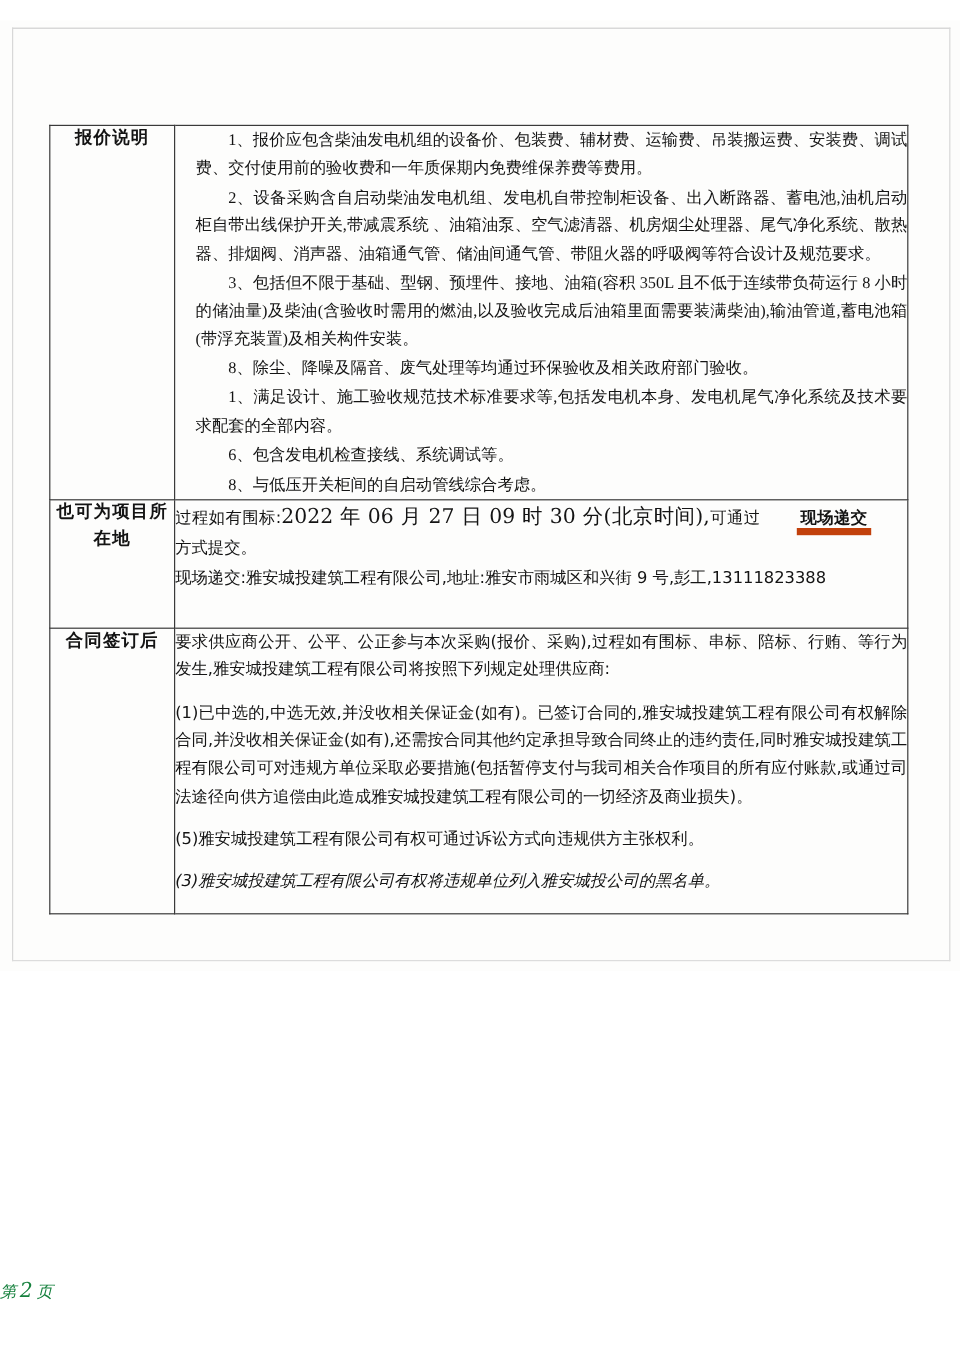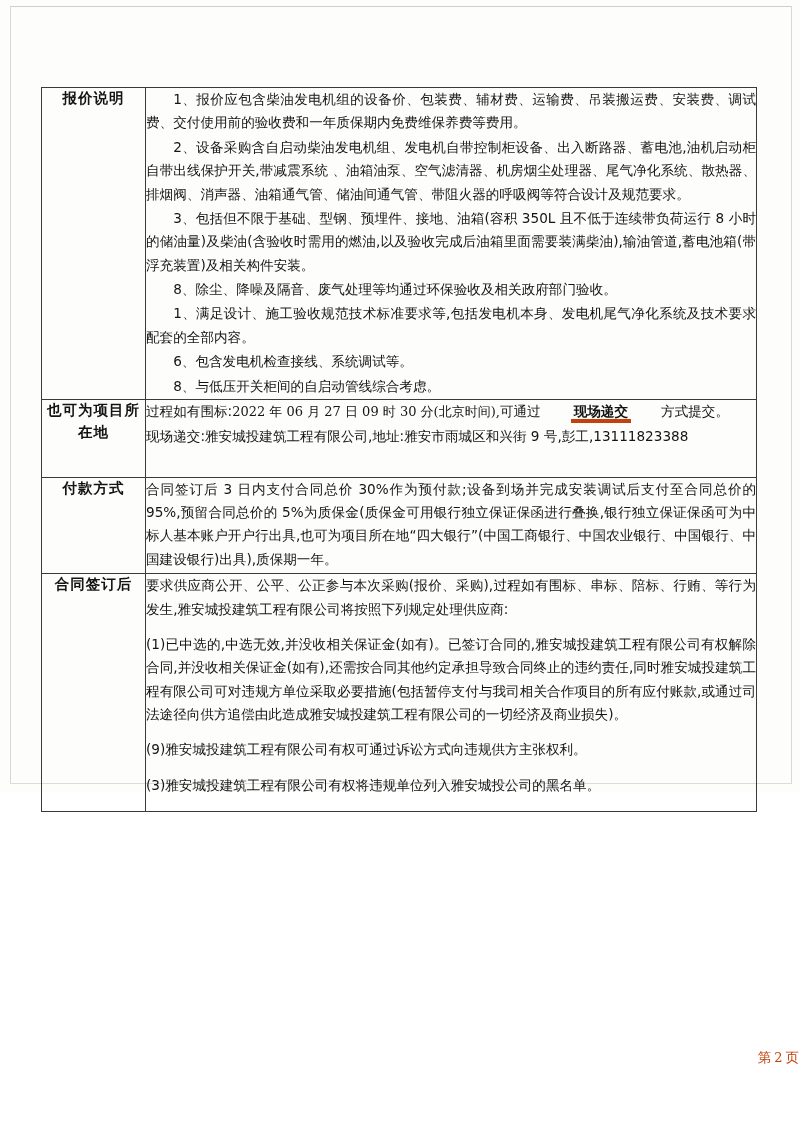--- a/index.html
+++ b/index.html
@@ -10,21 +10,21 @@
   body {
     width: 800px;
     height: 1132px;
     position: relative;
     font-family: "DejaVu Sans", "Liberation Sans", sans-serif;
     color: #1a1a1a;
     overflow: hidden;
   }
   .page {
     position: absolute;
-    top: 0; left: 0;
+    top: 17px; left: 0;
     width: 800px;
     height: 792px;
     background: #fdfdfc;
   }
   
   .scan-edge-top {
     position: absolute;
     top: 6px; left: 10px; right: 8px;
     height: 1px;
     background: #cfcfcf;
@@ -74,77 +74,80 @@
   }
   td.content-cell {
     padding: 7px 9px 9px 9px;
     font-size: 13.6px;
     line-height: 1.72;
     color: #141414;
     text-align: justify;
   }
   .p-indent {
     text-indent: 2em;
-    margin: 0 0 1px 0;
+    margin: 0 0 1px 17px;
+    font-family: Liberation Serif, serif;
   }
   .p-plain {
     margin: 0 0 2px 0;
     text-indent: 0;
   }
   .sp-wide {
     display: inline-block;
     width: 30px;
   }
   .underline-strong {
-    border-bottom: 4px solid #c2410c;
+    border-bottom: 6px solid #c2410c;
     padding: 0 3px 0 3px;
     font-weight: 600;
   }
   .clean-cell {
     padding: 14px 12px 12px 12px;
     font-size: 13.8px;
     line-height: 2.25;
     text-align: justify;
   }
   .clean-cell p {
     margin: 0 0 12px 0;
     text-indent: 0;
   }
   .clean-cell p.last {
     margin-bottom: 14px;
+    font-style: italic;
   }
   .label-clean {
     vertical-align: middle;
   }
   .pay-cell {
     line-height: 1.9;
     font-size: 13.6px;
     padding: 9px 10px 10px 10px;
   }
   .submit-cell {
     line-height: 2.0;
     font-size: 13.6px;
     padding: 9px 10px 10px 10px;
   }
   .footer {
     position: absolute;
     left: 0;
     right: 0;
     top: 1049px;
-    text-align: right;
+    text-align: left;
     font-size: 13.5px;
-    color: #c2410c;
+    color: #15803d;
     letter-spacing: 1px;
+    font-style: italic;
   }
   .footer .pnum {
     padding: 0 2px;
   }
   .digits {
     font-family: "DejaVu Serif", "Liberation Serif", serif;
-    font-size: 13px;
+    font-size: 17px;
   }
 </style>
 </head>
 <body>
 
 <div class="page">
   <div class="scan-edge-top"></div>
   <div class="scan-edge-left"></div>
   <div class="scan-edge-right"></div>
   <div class="scan-edge-bottom"></div>
@@ -172,33 +175,27 @@
         <td class="label-cell">也可为项目所在地</td>
         <td class="content-cell submit-cell">
           <p class="p-plain">
             <span>过程如有围标:</span><span class="digits">2022 年 06 月 27 日 09 时 30 分(北京时间),</span><span>可通过</span><span class="sp-wide"></span><span class="underline-strong">现场递交</span><span class="sp-wide"></span><span>方式提交。</span>
           </p>
           <p class="p-plain">现场递交:雅安城投建筑工程有限公司,地址:雅安市雨城区和兴街 9 号,彭工,13111823388</p>
           <div style="height:26px"></div>
         </td>
       </tr>
 
-      <tr>
-        <td class="label-cell">付款方式</td>
-        <td class="content-cell pay-cell">
-          <p class="p-plain">合同签订后 3 日内支付合同总价 30%作为预付款;设备到场并完成安装调试后支付至合同总价的 95%,预留合同总价的 5%为质保金(质保金可用银行独立保证保函进行叠换,银行独立保证保函可为中标人基本账户开户行出具,也可为项目所在地“四大银行”(中国工商银行、中国农业银行、中国银行、中国建设银行)出具),质保期一年。</p>
-        </td>
-      </tr>
 
       <tr>
         <td class="label-cell label-clean">合同签订后</td>
         <td class="content-cell clean-cell">
           <p>要求供应商公开、公平、公正参与本次采购(报价、采购),过程如有围标、串标、陪标、行贿、等行为发生,雅安城投建筑工程有限公司将按照下列规定处理供应商:</p>
           <p>(1)已中选的,中选无效,并没收相关保证金(如有)。已签订合同的,雅安城投建筑工程有限公司有权解除合同,并没收相关保证金(如有),还需按合同其他约定承担导致合同终止的违约责任,同时雅安城投建筑工程有限公司可对违规方单位采取必要措施(包括暂停支付与我司相关合作项目的所有应付账款,或通过司法途径向供方追偿由此造成雅安城投建筑工程有限公司的一切经济及商业损失)。</p>
-          <p>(9)雅安城投建筑工程有限公司有权可通过诉讼方式向违规供方主张权利。</p>
+          <p>(5)雅安城投建筑工程有限公司有权可通过诉讼方式向违规供方主张权利。</p>
           <p class="last">(3)雅安城投建筑工程有限公司有权将违规单位列入雅安城投公司的黑名单。</p>
         </td>
       </tr>
     </tbody>
   </table>
 
   <div class="footer">
     <span>第</span><span class="pnum digits">2</span><span>页</span>
   </div>
 </div>

